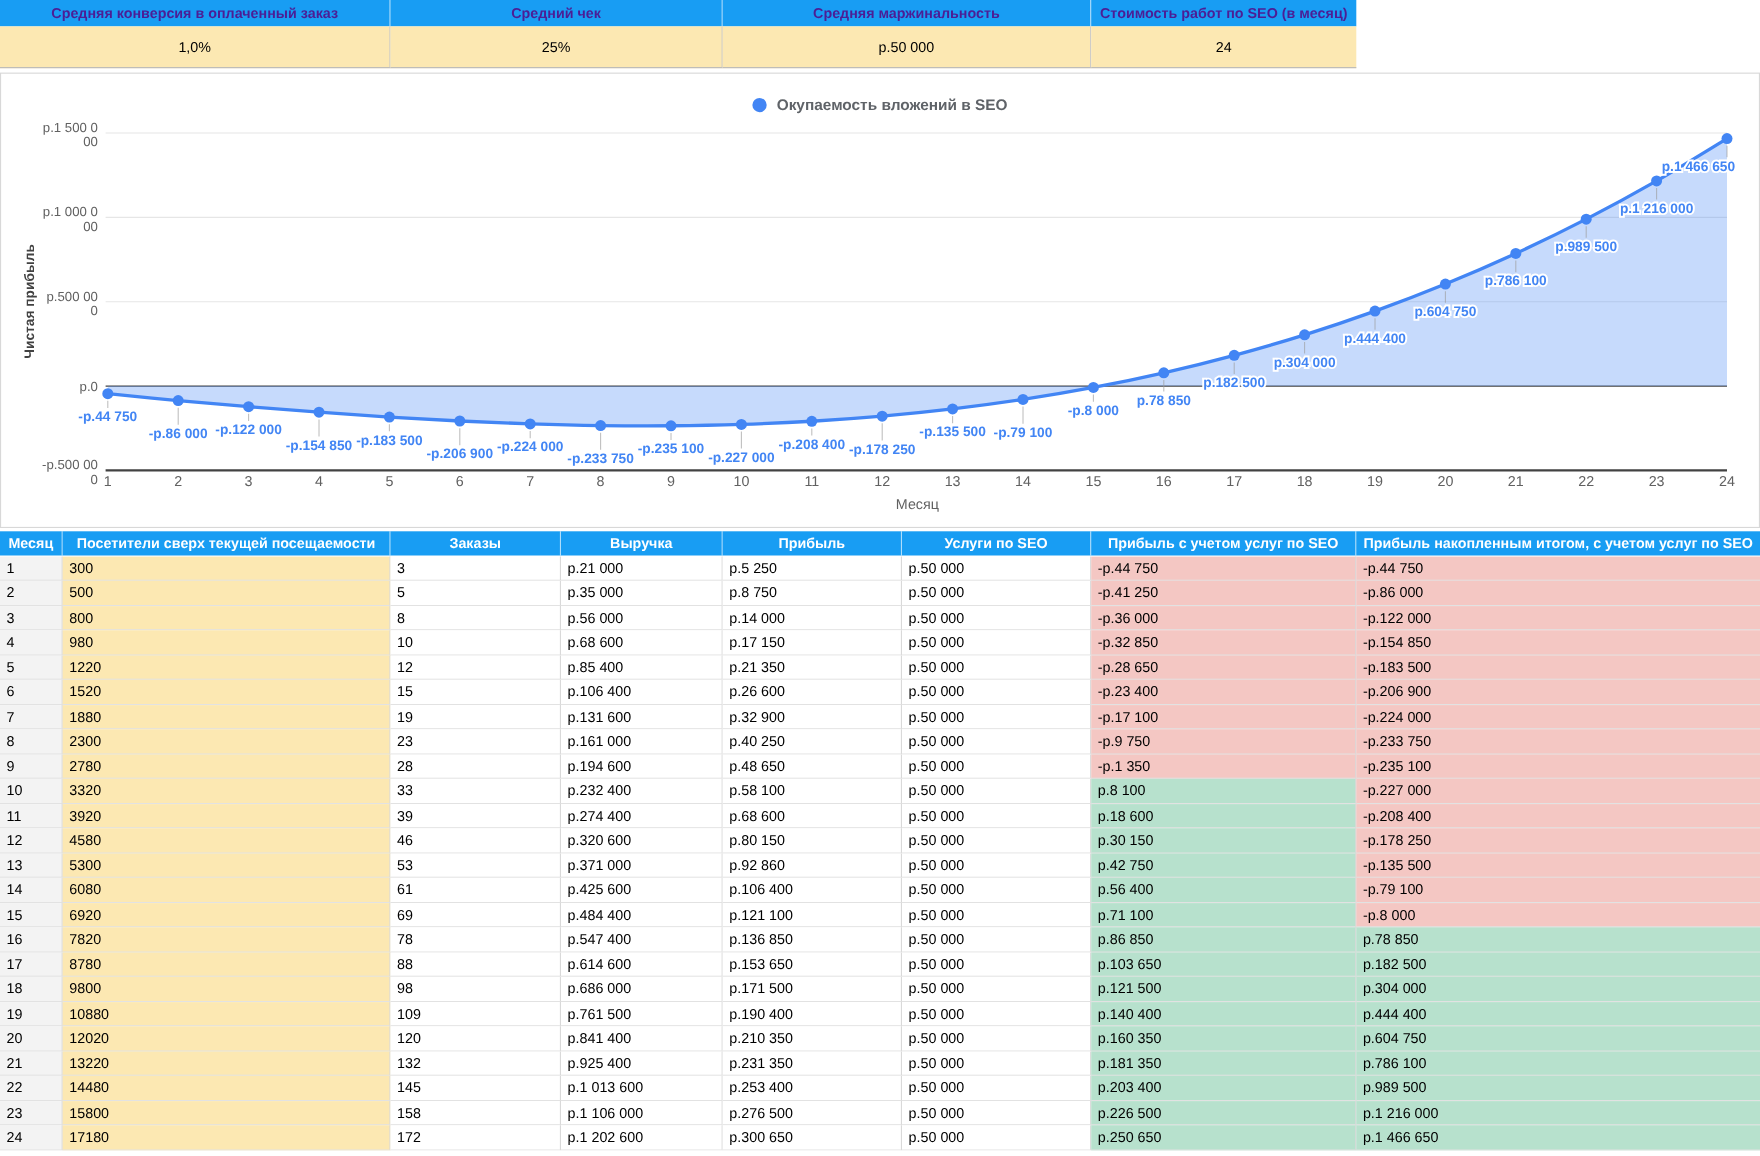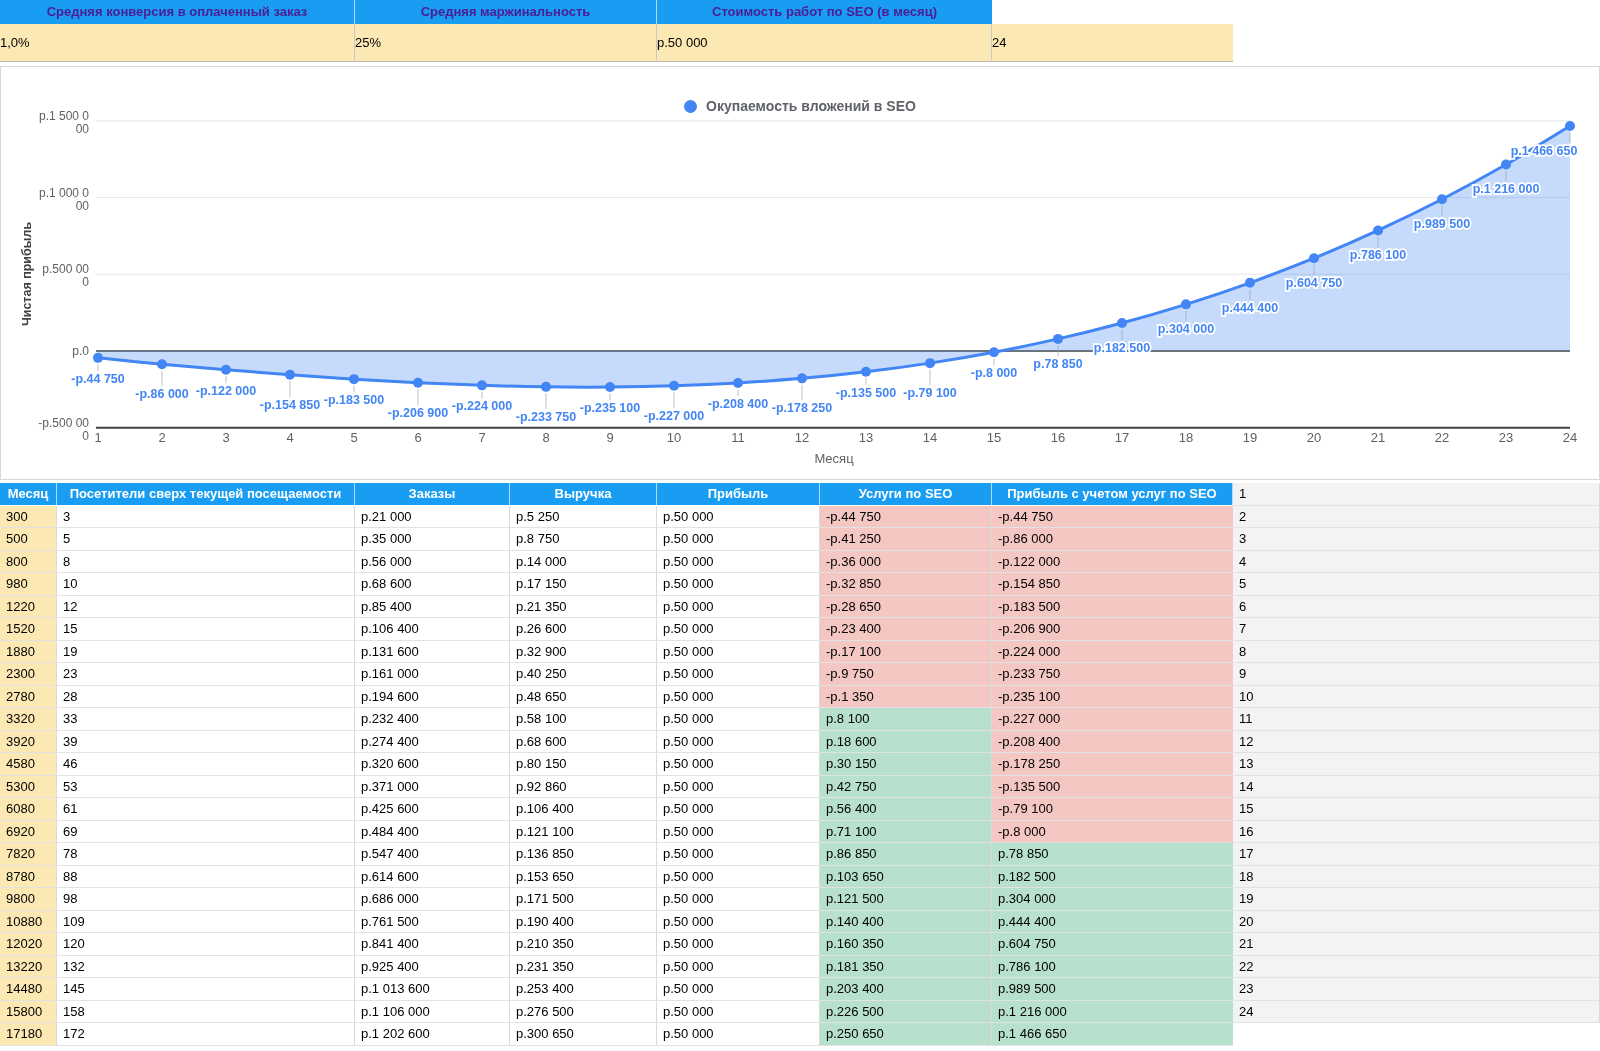--- a/index.html
+++ b/index.html
@@ -8,33 +8,33 @@
 
   
   .params { width:1600px; }
   .params-row { display:grid; grid-template-columns:355px 302px 335px 241px 367px; }
   .param-label {
     background:var(--hdr-blue); color:#4c1d95; height:24px; line-height:24px;
     text-align:center; font-weight:600; border-right:1px solid rgba(255,255,255,.65);
     white-space:nowrap; overflow:hidden;
   }
   .param-value {
-    background:var(--param-bg); height:38px; line-height:38px; text-align:left;
+    background:var(--param-bg); height:38px; line-height:38px; text-align:center;
     border-right:1px solid #c9c9c9; border-bottom:1px solid #b9b9b9;
   }
   .param-label:last-child, .param-value:last-child { border-right:none; }
 
   
   .chart-panel {
     position:relative; width:1600px; height:414px; background:#fff;
     border:1px solid #d8d8d8; margin:4px 0 3px 0;
   }
   .legend {
     position:absolute; top:20px; left:0; right:0; display:flex;
-    justify-content:center; align-items:center; gap:9px; pointer-events:none;margin-top:11px;
+    justify-content:center; align-items:center; gap:9px; pointer-events:none;
   }
   .legend-dot { width:13px; height:13px; border-radius:50%; background:var(--series); }
   .legend-text { font-size:14px; font-weight:700; color:#5f6368; }
   .y-axis-title {
     position:absolute; left:26px; top:207px;
     transform:translate(-50%,-50%) rotate(-90deg);
     font-size:12.5px; font-weight:700; color:#424242; white-space:nowrap;
   }
   .chart-svg { position:absolute; inset:0; }
 
@@ -57,20 +57,21 @@
   .td.neg { background:var(--neg-bg); }
   .td.pos { background:var(--pos-bg); }
   .td:nth-child(8n) { border-right:none; }
 </style>
 </head>
 <body>
 
 <div class="params">
   <div class="params-row">
     <div class="param-label">Средняя конверсия в оплаченный заказ</div>
+    <div class="param-label">Средний чек</div>
     <div class="param-label">Средняя маржинальность</div>
     <div class="param-label">Стоимость работ по SEO (в месяц)</div>
   </div>
   <div class="params-row">
     <div class="param-value">1,0%</div>
     <div class="param-value">25%</div>
     <div class="param-value">р.50 000</div>
     <div class="param-value">24</div>
   </div>
 </div>
@@ -207,20 +208,21 @@
 </div>
 
 <div class="tbl" id="tbl">
   <div class="th">Месяц</div>
   <div class="th">Посетители сверх текущей посещаемости</div>
   <div class="th">Заказы</div>
   <div class="th">Выручка</div>
   <div class="th">Прибыль</div>
   <div class="th">Услуги по SEO</div>
   <div class="th">Прибыль с учетом услуг по SEO</div>
+  <div class="th">Прибыль накопленным итогом, с учетом услуг по SEO</div>
 <div class="tr"><div class="td month">1</div><div class="td visitors">300</div><div class="td orders">3</div><div class="td revenue">р.21 000</div><div class="td profit">р.5 250</div><div class="td seo">р.50 000</div><div class="td neg">-р.44 750</div><div class="td neg">-р.44 750</div></div>
     <div class="tr"><div class="td month">2</div><div class="td visitors">500</div><div class="td orders">5</div><div class="td revenue">р.35 000</div><div class="td profit">р.8 750</div><div class="td seo">р.50 000</div><div class="td neg">-р.41 250</div><div class="td neg">-р.86 000</div></div>
     <div class="tr"><div class="td month">3</div><div class="td visitors">800</div><div class="td orders">8</div><div class="td revenue">р.56 000</div><div class="td profit">р.14 000</div><div class="td seo">р.50 000</div><div class="td neg">-р.36 000</div><div class="td neg">-р.122 000</div></div>
     <div class="tr"><div class="td month">4</div><div class="td visitors">980</div><div class="td orders">10</div><div class="td revenue">р.68 600</div><div class="td profit">р.17 150</div><div class="td seo">р.50 000</div><div class="td neg">-р.32 850</div><div class="td neg">-р.154 850</div></div>
     <div class="tr"><div class="td month">5</div><div class="td visitors">1220</div><div class="td orders">12</div><div class="td revenue">р.85 400</div><div class="td profit">р.21 350</div><div class="td seo">р.50 000</div><div class="td neg">-р.28 650</div><div class="td neg">-р.183 500</div></div>
     <div class="tr"><div class="td month">6</div><div class="td visitors">1520</div><div class="td orders">15</div><div class="td revenue">р.106 400</div><div class="td profit">р.26 600</div><div class="td seo">р.50 000</div><div class="td neg">-р.23 400</div><div class="td neg">-р.206 900</div></div>
     <div class="tr"><div class="td month">7</div><div class="td visitors">1880</div><div class="td orders">19</div><div class="td revenue">р.131 600</div><div class="td profit">р.32 900</div><div class="td seo">р.50 000</div><div class="td neg">-р.17 100</div><div class="td neg">-р.224 000</div></div>
     <div class="tr"><div class="td month">8</div><div class="td visitors">2300</div><div class="td orders">23</div><div class="td revenue">р.161 000</div><div class="td profit">р.40 250</div><div class="td seo">р.50 000</div><div class="td neg">-р.9 750</div><div class="td neg">-р.233 750</div></div>
     <div class="tr"><div class="td month">9</div><div class="td visitors">2780</div><div class="td orders">28</div><div class="td revenue">р.194 600</div><div class="td profit">р.48 650</div><div class="td seo">р.50 000</div><div class="td neg">-р.1 350</div><div class="td neg">-р.235 100</div></div>
     <div class="tr"><div class="td month">10</div><div class="td visitors">3320</div><div class="td orders">33</div><div class="td revenue">р.232 400</div><div class="td profit">р.58 100</div><div class="td seo">р.50 000</div><div class="td pos">р.8 100</div><div class="td neg">-р.227 000</div></div>

